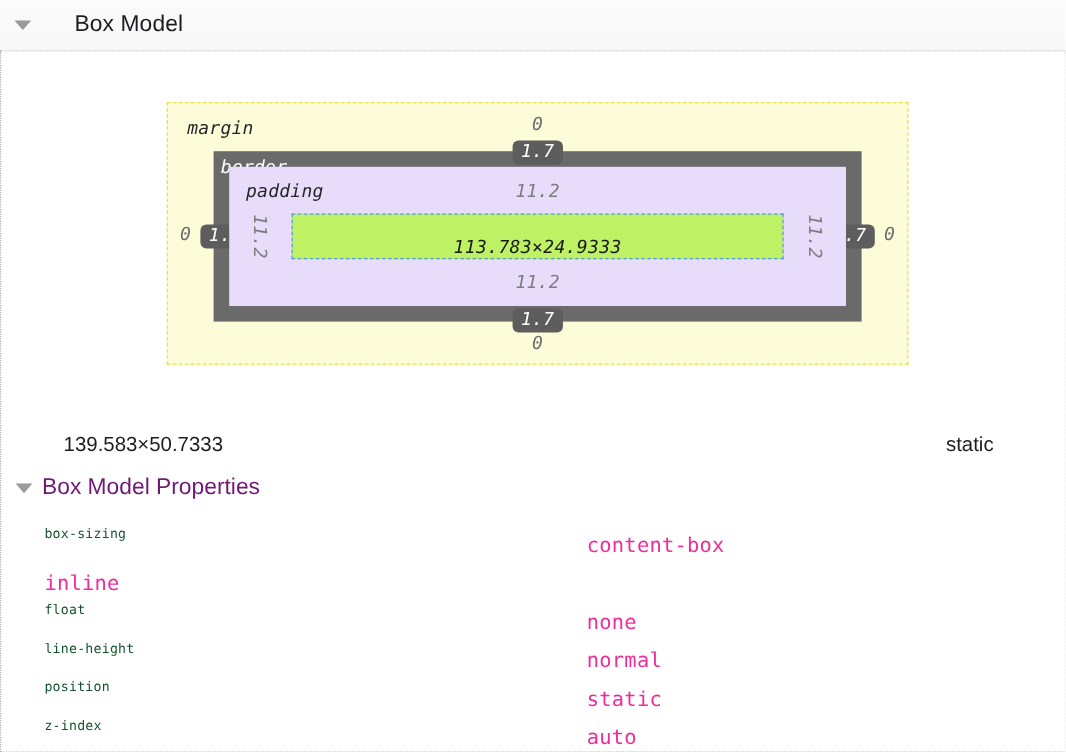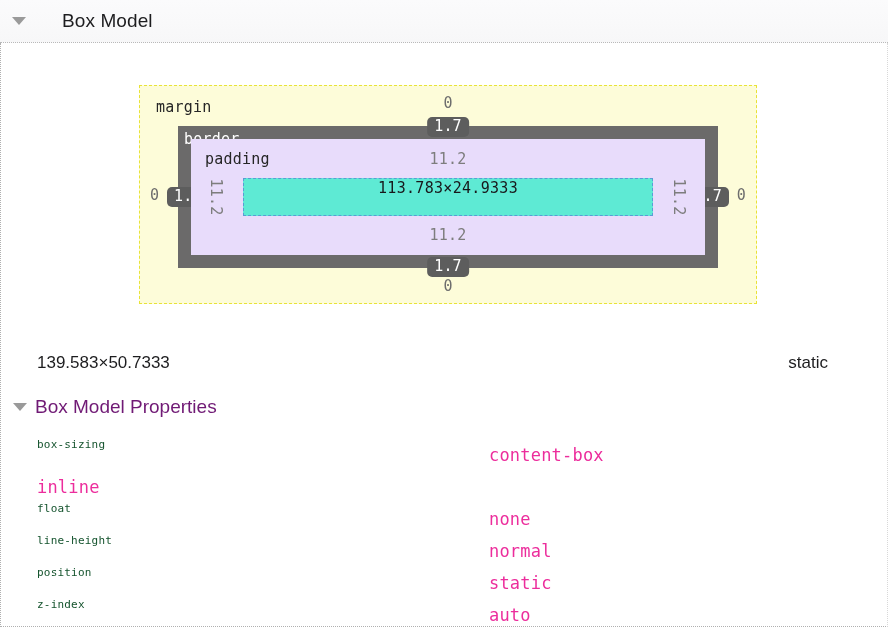--- a/index.html
+++ b/index.html
@@ -56,20 +56,21 @@
     border-bottom: 1px dotted #b0b0b0;
     background: #ffffff;
   }
 
   
   .bm-wrap {
     position: absolute;
     left: 0; top: 0;
     width: 756px;
     height: 300px;
+    font-style: italic;
   }
   .bm-margin {
     position: absolute;
     left: 138px; top: 42px;
     width: 618px; height: 219px;
     box-sizing: border-box;
     background: #fdfcd9;
     border: 1px dashed #e8e337;
   }
   .bm-border {
@@ -83,24 +84,24 @@
     position: absolute;
     left: 13px; top: 13px;
     right: 13px; bottom: 13px;
     background: #e8dcfb;
   }
   .bm-content {
     position: absolute;
     left: 52px; top: 39px;
     right: 52px; bottom: 39px;
     box-sizing: border-box;
-    background: #5eead4;
+    background: #bef264;
     border: 1px dashed #5b9bd5;
     display: flex;
-    align-items: flex-start;
+    align-items: flex-end;
     justify-content: center;
   }
   .bm-content-size {
     font-family: "DejaVu Sans Mono", monospace;
     font-size: 15px;
     color: #18181b;
     letter-spacing: 0.3px;
   }
 
   
@@ -151,22 +152,23 @@
   .p-left   { left: 7px;  top: 50%; transform: translateY(-50%) rotate(90deg); }
   .p-right  { right: 7px; top: 50%; transform: translateY(-50%) rotate(90deg); }
 
   
   .bm-summary {
     position: absolute;
     left: 0; top: 310px;
     width: 877px;
     height: 36px;
     display: flex;
+    align-items: center;
     justify-content: space-between;
-    padding: 0 50px 0 36px;
+    padding: 0 50px 0 52px;
     box-sizing: border-box;
   }
   .bm-summary span {
     font-family: "Liberation Sans", sans-serif;
     font-size: 17px;
     color: #1d1d1f;
   }
 
   
   .props-header {

